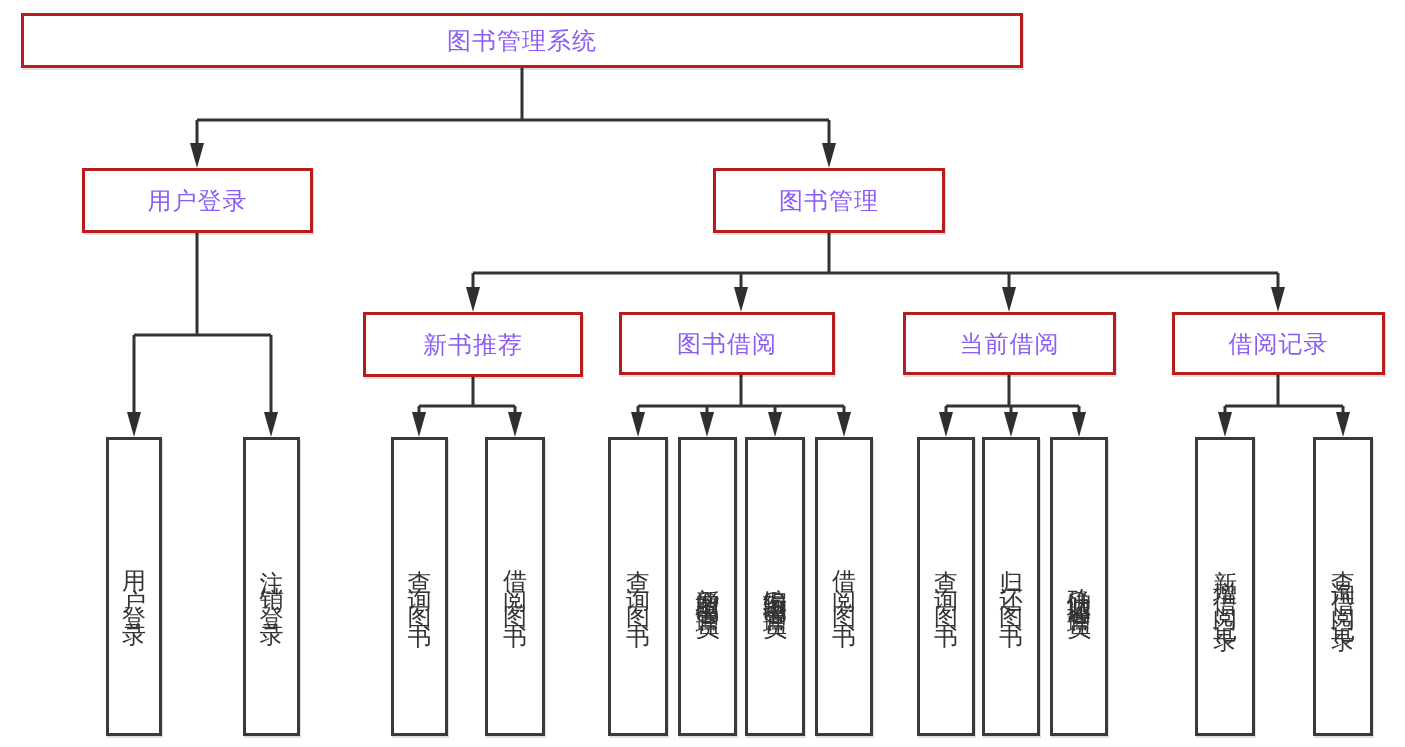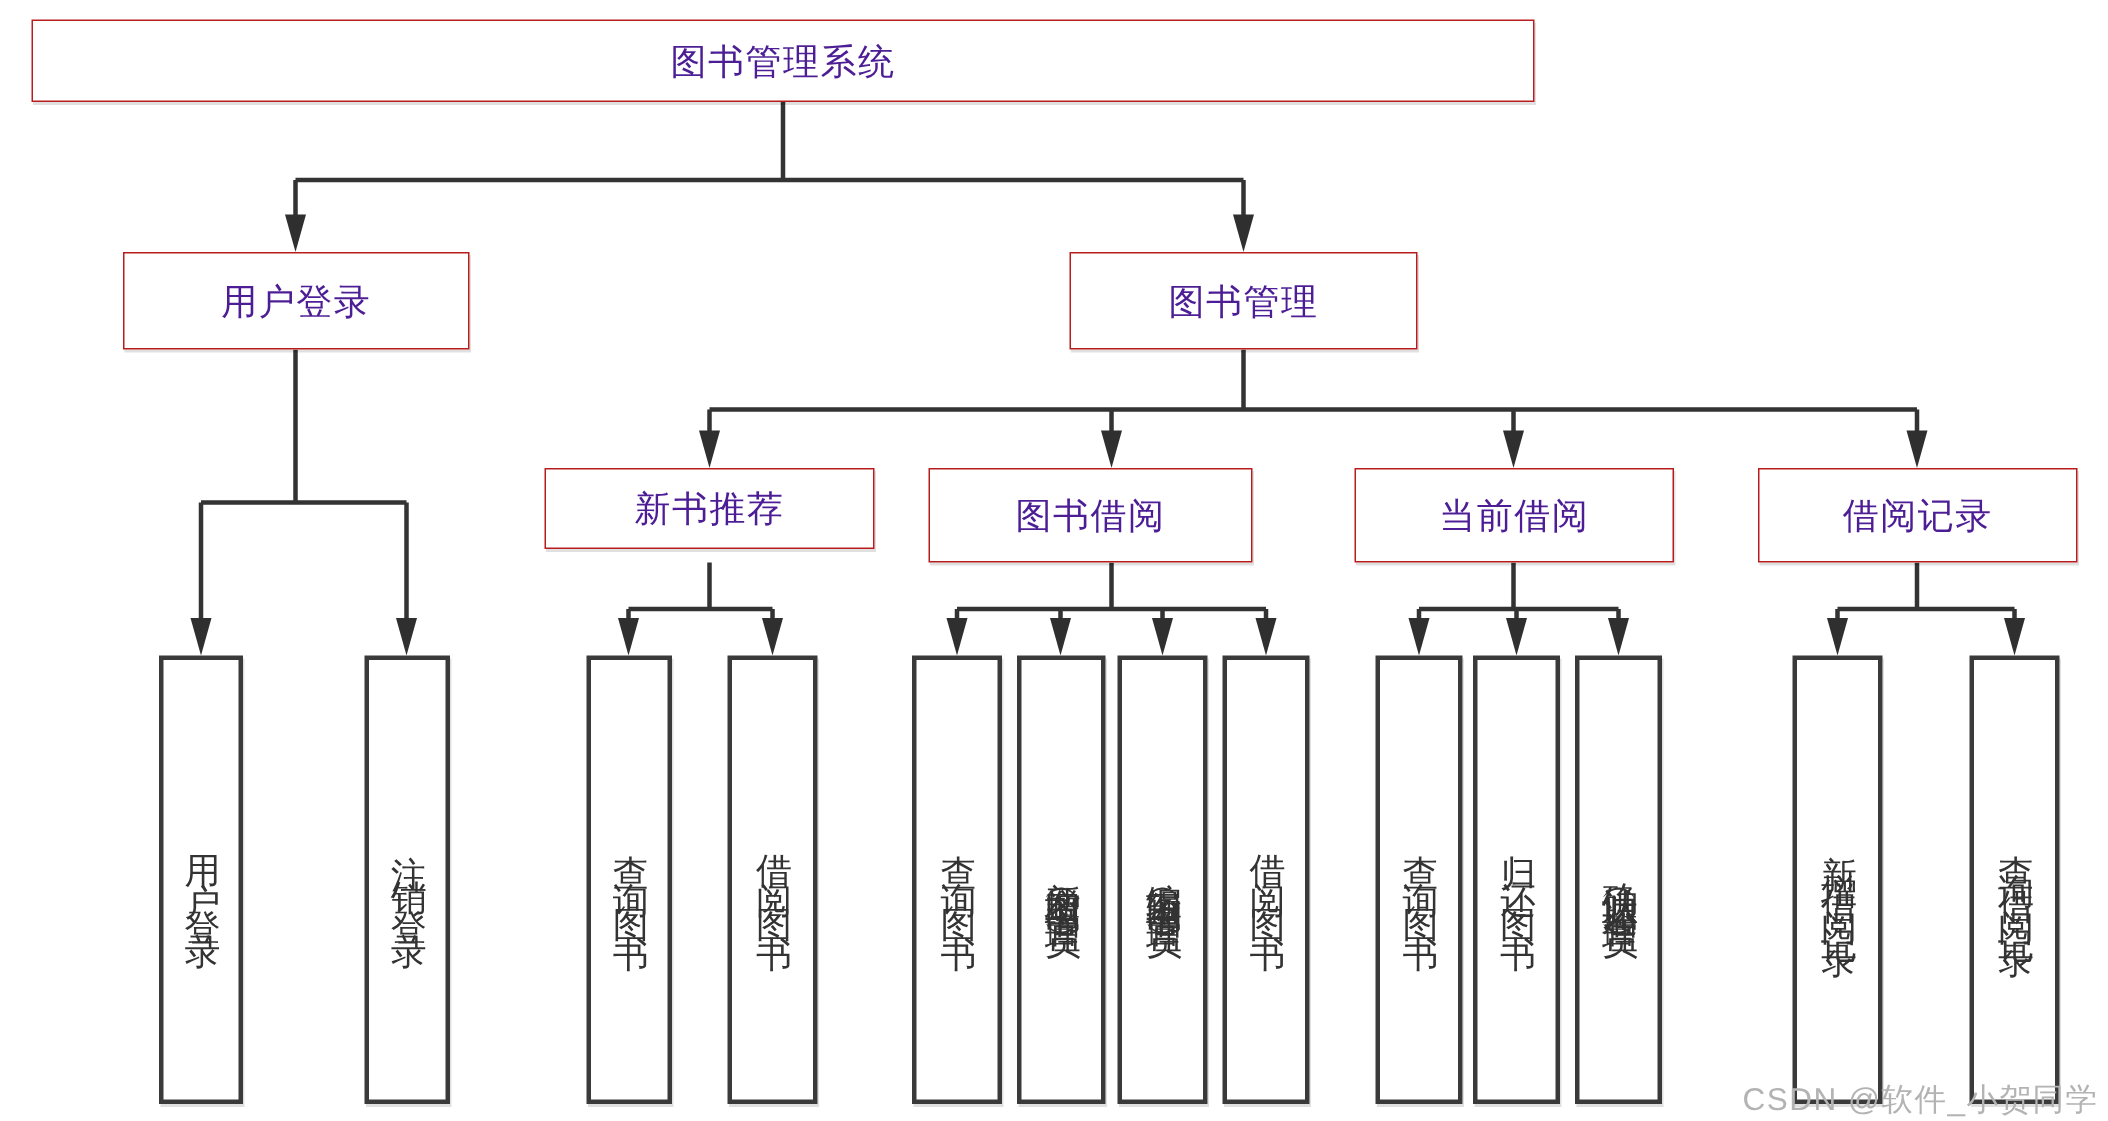--- a/index.html
+++ b/index.html
@@ -13,26 +13,26 @@
   }
   .connectors {
     position: absolute;
     left: 0; top: 0;
     width: 1405px; height: 747px;
     pointer-events: none;
   }
   .hbox {
     position: absolute;
     box-sizing: border-box;
-    border: 1px solid #b91c1c;
+    border: 3px solid #b91c1c;
     background: #ffffff;
     display: flex;
     align-items: center;
     justify-content: center;
-    color: #4c1d95;
+    color: #8b5cf6;
     font-size: 24px;
     letter-spacing: 1px;
     box-shadow: 1px 2px 0 rgba(0,0,0,0.12);
     white-space: nowrap;
   }
   .vbox {
     position: absolute;
     box-sizing: border-box;
     border: 3px solid #3a3a3a;
     background: #ffffff;
@@ -105,21 +105,21 @@
       <polygon points="1218,412 1232,412 1225,437"></polygon>
       <polygon points="1336,412 1350,412 1343,437"></polygon>
     </g>
   </svg>
 
   <div class="hbox" style="left:21px; top:13px; width:1002px; height:55px;">图书管理系统</div>
 
   <div class="hbox" style="left:82px; top:168px; width:231px; height:65px;">用户登录</div>
   <div class="hbox" style="left:713px; top:168px; width:232px; height:65px;">图书管理</div>
 
-  <div class="hbox" style="left:363px; top:312px; width:220px; height:54px;">新书推荐</div>
+  <div class="hbox" style="left:363px; top:312px; width:220px; height:65px;">新书推荐</div>
   <div class="hbox" style="left:619px; top:312px; width:216px; height:63px;">图书借阅</div>
   <div class="hbox" style="left:1172px; top:312px; width:213px; height:63px;">借阅记录</div>
   <div class="hbox" style="left:903px; top:312px; width:213px; height:63px;">当前借阅</div>
 
   <div class="vbox v4" style="left:106px; top:437px; width:56px; height:299px;">
     <span class="vtext">用户登录</span>
   </div>
   <div class="vbox v4" style="left:243px; top:437px; width:57px; height:299px;">
     <span class="vtext">注销登录</span>
   </div>
@@ -154,15 +154,14 @@
     <span class="vtext">确认归还（管理员）</span>
   </div>
 
   <div class="vbox v6" style="left:1195px; top:437px; width:60px; height:299px;">
     <span class="vtext">新增借阅记录</span>
   </div>
   <div class="vbox v6" style="left:1313px; top:437px; width:60px; height:299px;">
     <span class="vtext">查询借阅记录</span>
   </div>
 
-  <div class="watermark">CSDN @软件_小贺同学</div>
 
 </div>
 
 </body></html>

